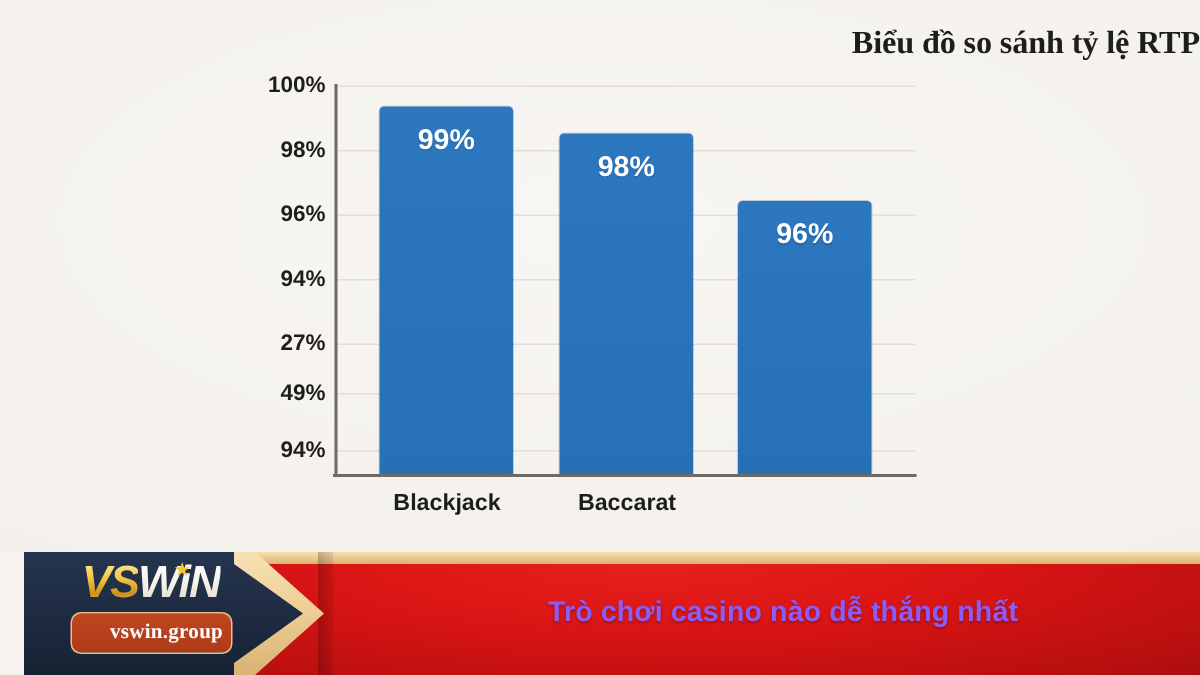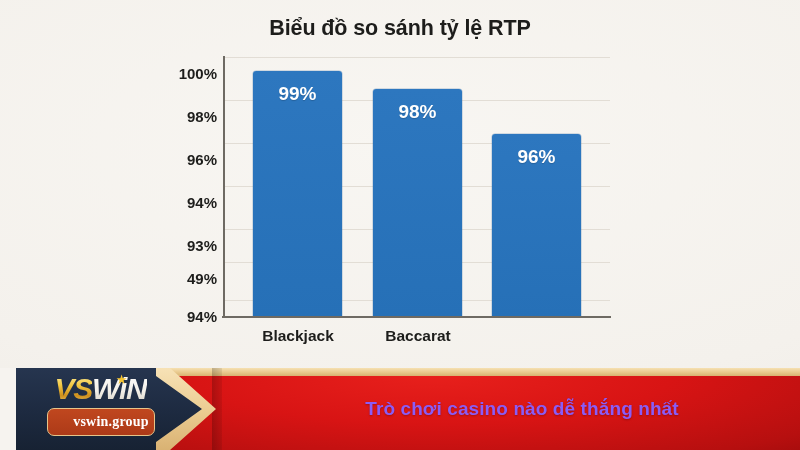--- a/index.html
+++ b/index.html
@@ -31,25 +31,26 @@
     height: 368px;
     background:
       radial-gradient(ellipse 120% 110% at 50% 40%, #f8f6f2 0%, #f4f1ec 62%, #efebe5 100%);
   }
 
   #chart-title {
     position: absolute;
     left: 0;
     top: 16px;
     width: 800px;
-    text-align: center;
+    text-align: right;
     font-size: 21.5px;
     font-weight: bold;
     color: #1d1d1b;
     letter-spacing: -0.1px;
+    font-family: Liberation Serif, serif;
   }
 
   
   #plot {
     position: absolute;
     left: 223px;
     top: 57px;
     width: 387px;
     height: 239px;
     padding-left: 17px;
@@ -87,21 +88,21 @@
     width: 54px;
     text-align: right;
     font-size: 15px;
     font-weight: bold;
     color: #1d1d1b;
     transform: translateY(-50%);
   }
   #y-axis-labels {
     position: absolute;
     left: 159px;
-    top: 16px;
+    top: 0;
     width: 58px;
     height: 301px;
   }
 
   .bar {
     position: absolute;
     background: linear-gradient(180deg, #2d77bf 0%, #2670b7 100%);
     border-radius: 3px 3px 0 0;
     box-shadow: 0 0 0 0.5px rgba(30,90,150,0.35);
   }
@@ -288,21 +289,21 @@
 
   <div id="chart-region">
 
     <div id="chart-title">Biểu đồ so sánh tỷ lệ RTP</div>
 
     <div id="y-axis-labels">
       <div class="y-tick-label" style="top:57px">100%</div>
       <div class="y-tick-label" style="top:100px">98%</div>
       <div class="y-tick-label" style="top:143px">96%</div>
       <div class="y-tick-label" style="top:186px">94%</div>
-      <div class="y-tick-label" style="top:229px">93%</div>
+      <div class="y-tick-label" style="top:229px">27%</div>
       <div class="y-tick-label" style="top:262px">49%</div>
       <div class="y-tick-label" style="top:300px">94%</div>
     </div>
 
     <div id="plot">
       <div class="gridline" style="top:0px"></div>
       <div class="gridline" style="top:43px"></div>
       <div class="gridline" style="top:86px"></div>
       <div class="gridline" style="top:129px"></div>
       <div class="gridline" style="top:172px"></div>

